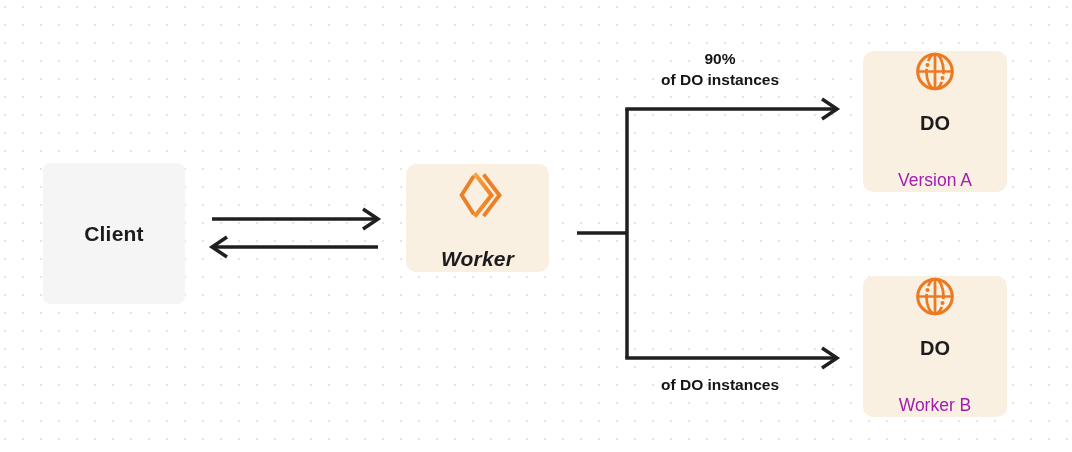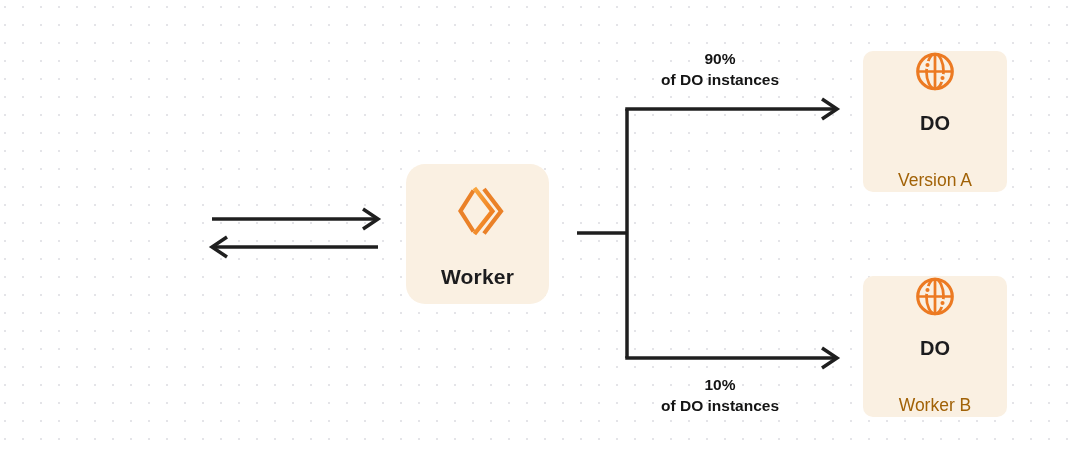--- a/index.html
+++ b/index.html
@@ -19,39 +19,39 @@
     display:flex;flex-direction:column;
     align-items:center;justify-content:center;
     box-sizing:border-box;
     text-align:center;
   }
   .node--client{
     left:43px;top:163px;width:142px;height:141px;
     background:#f5f5f6;border-radius:8px;
   }
   .node--worker{
-    left:406px;top:164px;width:143px;height:140px;
-    background:#faf0e2;border-radius:19px;
+    left:406px;top:164px;width:143px;height:108px;
+    background:#faf0e2;border-radius:10px;font-style:italic;
   }
   .node--do-a{
     left:863px;top:51px;width:144px;height:141px;
     background:#faf0e2;border-radius:10px;
   }
   .node--do-b{
     left:863px;top:276px;width:144px;height:141px;
     background:#faf0e2;border-radius:10px;
   }
   .node__label{
     font-size:21px;font-weight:700;color:#1c1c1e;letter-spacing:.2px;
   }
   .node--worker .node__icon{width:60px;height:60px;margin-top:4px;}
   .node--worker .node__label{margin-top:22px;line-height:26px;}
   .do-icon{width:58px;height:58px;margin-bottom:20px;}
   .node__title{font-size:20px;font-weight:700;color:#1c1c1e;line-height:22px;}
-  .node__subtitle{font-size:17.5px;font-weight:400;color:#a16207;line-height:23px;margin-top:35px;}
+  .node__subtitle{font-size:17.5px;font-weight:400;color:#a21caf;line-height:23px;margin-top:35px;}
   .edges{
     position:absolute;left:0;top:0;width:1072px;height:452px;
     pointer-events:none;
   }
   .edge-label{
     position:absolute;left:602px;width:236px;
     text-align:center;
     font-size:15.5px;font-weight:700;color:#141414;
     line-height:21px;
   }
@@ -78,24 +78,26 @@
       <path d="M625.25 358 H835"></path>
       <path d="M822 348 L837 358 L822 368" stroke-linejoin="miter"></path>
     </g>
   </svg>
 
   <div class="edge-label edge-label--top">
     <div>90%</div>
     <div>of DO instances</div>
   </div>
   <div class="edge-label edge-label--bottom">
-    <div>10%</div>
     <div>of DO instances</div>
   </div>
 
+  <div class="node node--client">
+    <span class="node__label">Client</span>
+  </div>
 
   <div class="node node--worker">
     <svg class="node__icon" viewBox="0 0 60 60" fill="none">
       <defs>
         <linearGradient id="wg" x1="0" y1="0" x2="1" y2="1">
           <stop offset="0" stop-color="#f9a63e"></stop>
           <stop offset="1" stop-color="#ec751a"></stop>
         </linearGradient>
       </defs>
       <path d="M25.5 8.5 L12.5 29 L25.5 49.5" stroke="#ea8128" stroke-width="4.2" stroke-linejoin="miter"></path>

